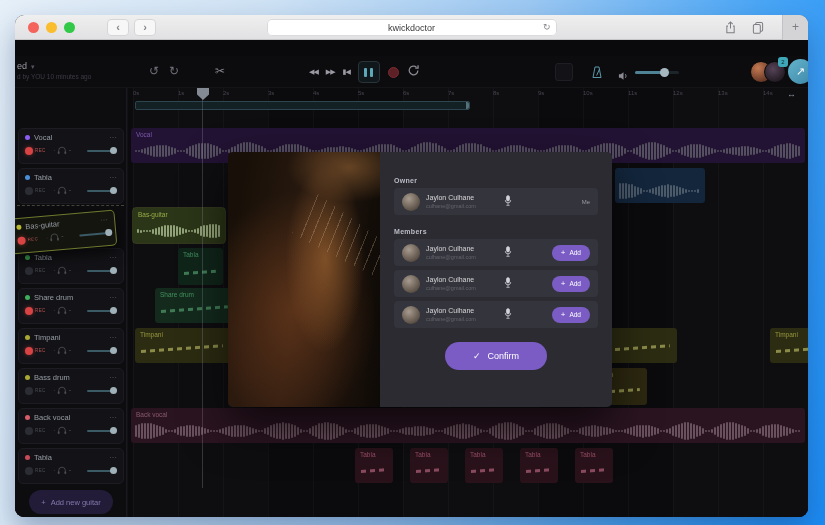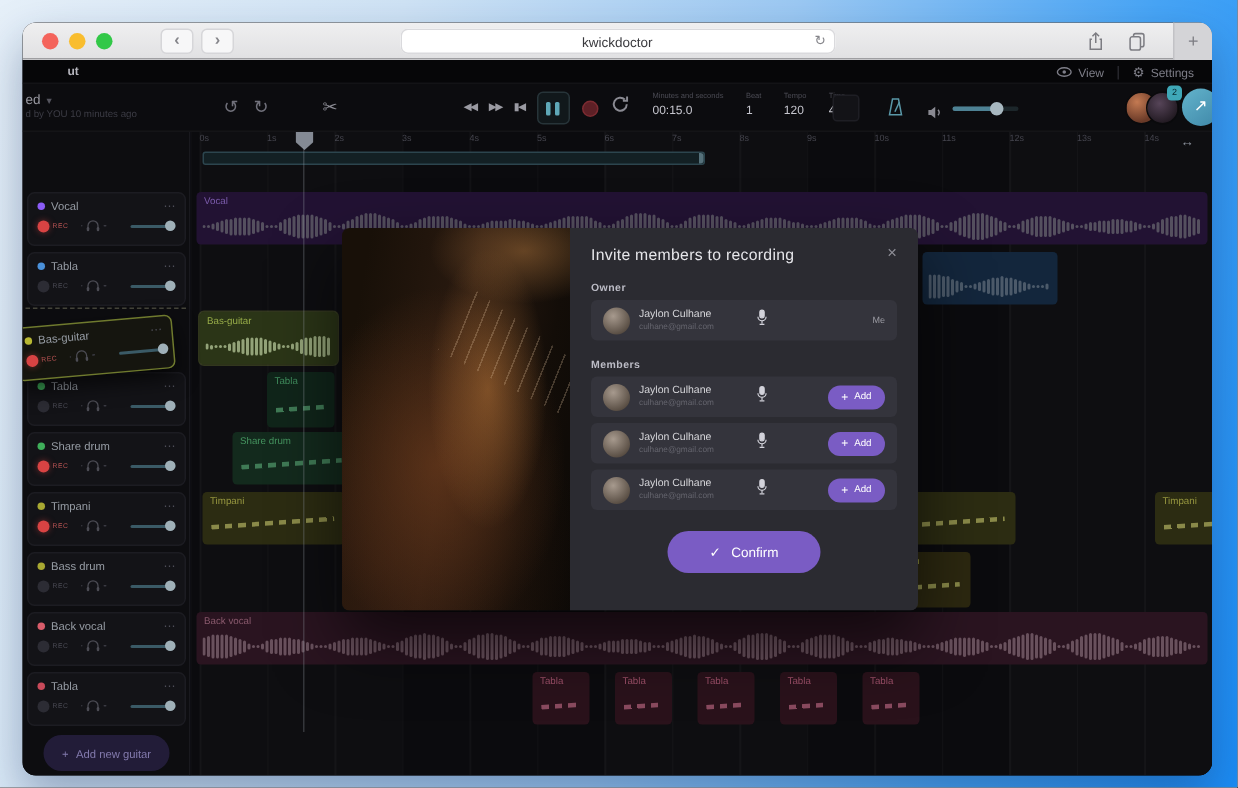--- a/index.html
+++ b/index.html
@@ -198,37 +198,20 @@
                 <rect x="1.5" y="3.8" width="7.5" height="9.5" rx="1.5" fill="#e8e8ea"></rect>
               </g>
             </svg>
         </span>
       </div>
       <div class="newtabseg">+</div>
     </div>
 
     <div class="content">
 
-      <div class="appnav">
-        <span class="cuttext">ut</span>
-        <div class="navright">
-          <span class="navitem">
-            <svg width="11" height="8" viewBox="0 0 12 8">
-                <ellipse cx="6" cy="4" rx="5" ry="3.1" fill="none" stroke="#7e7e88" stroke-width="1"></ellipse>
-                <circle cx="6" cy="4" r="1.3" fill="#7e7e88"></circle>
-              </svg>
-            <span>View</span>
-          </span>
-          <span class="navdiv"></span>
-          <span class="navitem">
-            <span style="font-size:9px;">⚙</span>
-            <span>Settings</span>
-          </span>
-        </div>
-      </div>
 
       <div class="toolbar">
         <span class="projname">
           <span>ed</span><span class="caret">▾</span>
         </span>
         <span class="projsub">d by YOU 10 minutes ago</span>
 
         <span class="tbicn" style="left:130px;">↺</span>
         <span class="tbicn" style="left:150px;">↻</span>
         <span class="tbicn" style="left:196px;color:#8a8a92;">✂</span>
@@ -243,38 +226,20 @@
             </span>
           <span class="recdot"></span>
           <span>
             <svg width="13" height="13" viewBox="0 0 12 12">
                 <path d="M10 6a4 4 0 1 1-1.2-2.9" fill="none" stroke="#8a8a92" stroke-width="1.2"></path>
                 <path d="M10.2 1.2v2.6H7.6" fill="none" stroke="#8a8a92" stroke-width="1.2"></path>
               </svg>
           </span>
         </div>
 
-        <div class="timegrp">
-          <span class="tcol">
-            <span class="lab">Minutes and seconds</span>
-            <span class="val">00:15.0</span>
-          </span>
-          <span class="tcol">
-            <span class="lab">Beat</span>
-            <span class="val">1</span>
-          </span>
-          <span class="tcol">
-            <span class="lab">Tempo</span>
-            <span class="val">120</span>
-          </span>
-          <span class="tcol">
-            <span class="lab">Time</span>
-            <span class="val">4/4</span>
-          </span>
-        </div>
         <span class="dimbox"></span>
         <span class="metro">
           <svg width="10" height="13" viewBox="0 0 10 13">
               <path d="M3 1h4l2 10.5H1z" fill="none" stroke="#5a98a8" stroke-width="1"></path>
               <path d="M4.6 9.5 7.6 3" stroke="#5a98a8" stroke-width="1"></path>
             </svg>
         </span>
         <span class="spk">
           <svg width="11" height="10" viewBox="0 0 12 10">
               <path d="M1 3.2h2L6 .8v8.4L3 6.8H1z" fill="#8a8a92"></path>
@@ -1129,24 +1094,20 @@
         </div>
         <div class="clip c-tabpink" style="left:448px;top:360px;width:38px;height:35px;">
           <span class="clabel">Tabla</span>
           <div class="notes"></div>
         </div>
       </div>
 
       <div class="modal">
         <div class="mimg"></div>
         <div class="mpanel">
-          <div class="mtitlerow">
-            <span class="mtitle">Invite members to recording</span>
-            <span class="mclose">×</span>
-          </div>
 
           <div class="msec">Owner</div>
           <div class="mrow">
             <span class="mava"></span>
             <span class="mwho">
               <div class="mname">Jaylon Culhane</div>
               <div class="memail">culhane@gmail.com</div>
             </span>
             <span class="micwrap">
               <svg width="8" height="13" viewBox="0 0 10 14">

